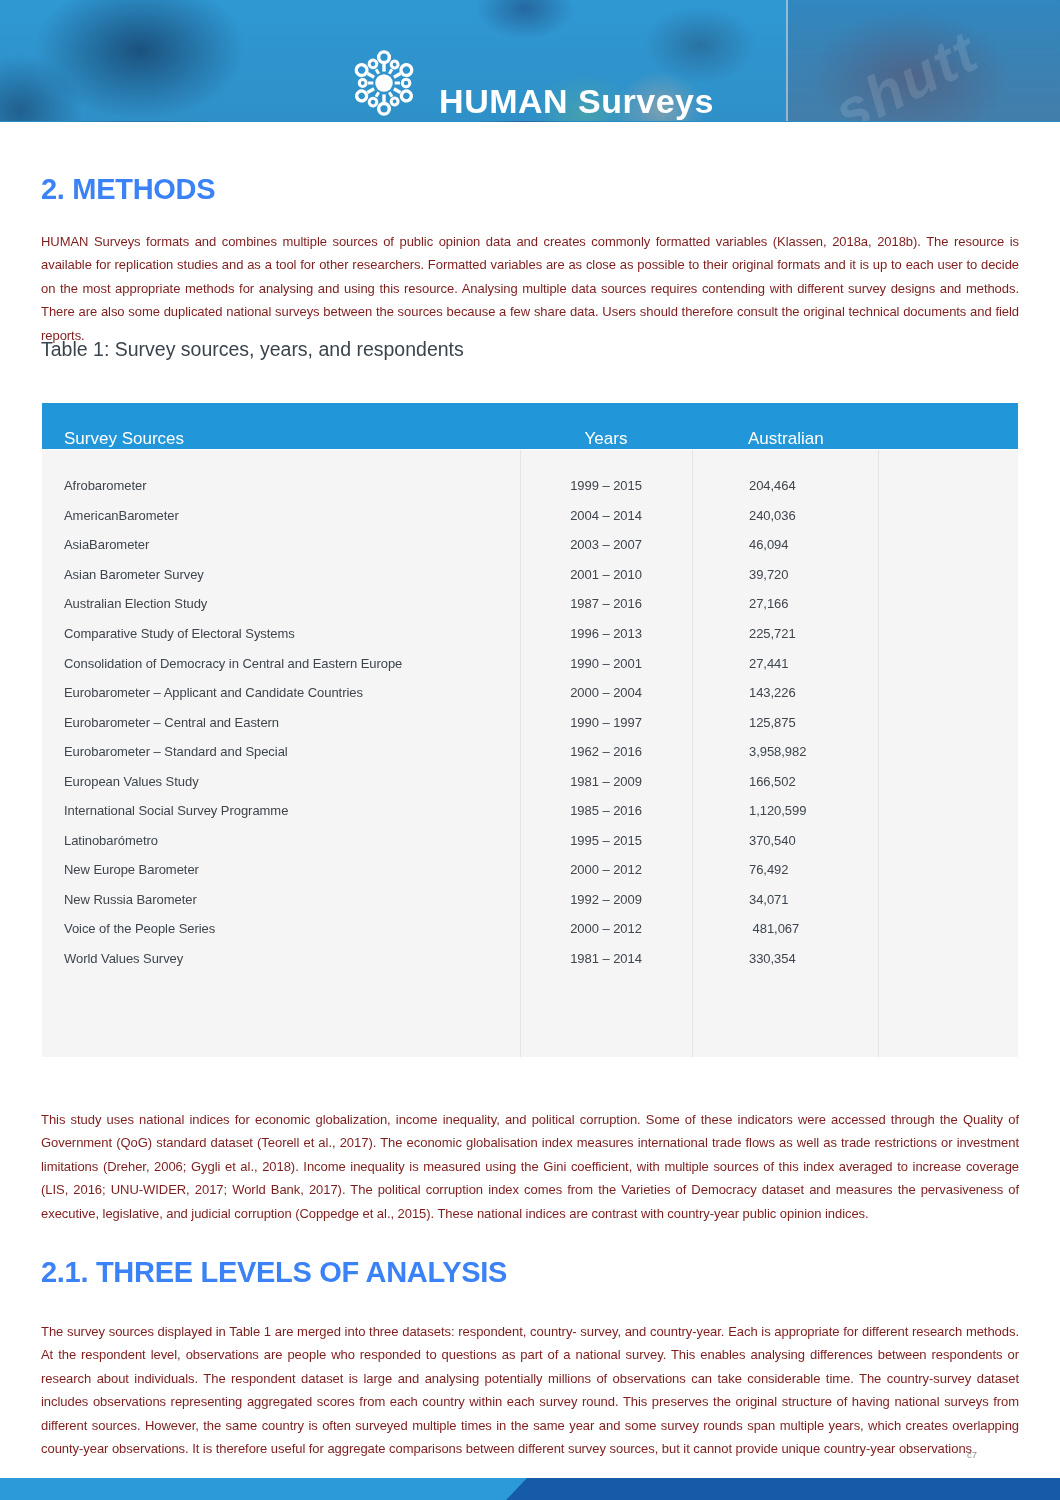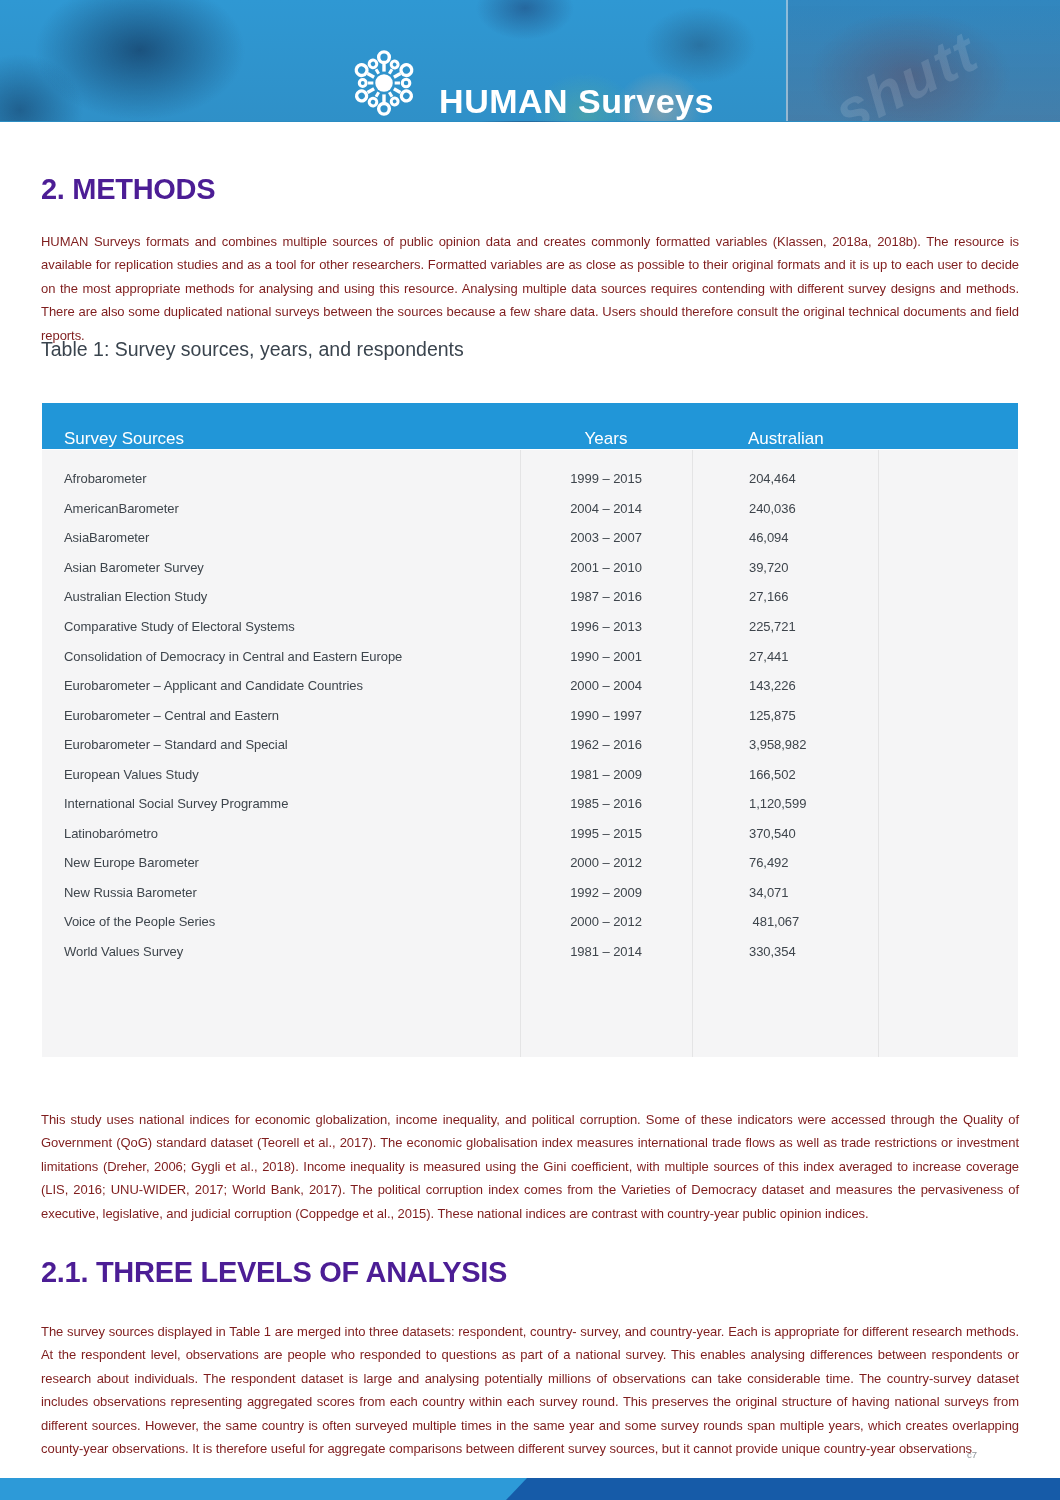--- a/index.html
+++ b/index.html
@@ -65,21 +65,21 @@
     font-weight: 700;
     letter-spacing: 0.5px;
   }
 
   
   .h-section {
     position: absolute;
     left: 41px;
     font-size: 29px;
     font-weight: 700;
-    color: #4c1d95;
+    color: #3b82f6;
     letter-spacing: -0.3px;
     line-height: 32px;
   }
   #methods-heading { top: 173px; }
   #analysis-heading { top: 1256px; }
 
   .para {
     position: absolute;
     left: 41px;
     width: 978px;
@@ -115,21 +115,21 @@
   }
   .th-source { width: 478px; padding-left: 22px; }
   .th-years  { width: 172px; text-align: center; }
   .th-resp   { width: 186px; padding-left: 56px; }
 
   .tbl-body {
     position: absolute;
     left: 42px; top: 450px;
     width: 976px; height: 607px;
     background: #f5f5f6;
-    padding-top: 14px;
+    padding-top: 21px;
   }
   .divider {
     position: absolute;
     top: 0; bottom: 0;
     width: 1px;
     background: #e4e4e5;
   }
   .d1 { left: 478px; }
   .d2 { left: 650px; }
   .d3 { left: 836px; }

